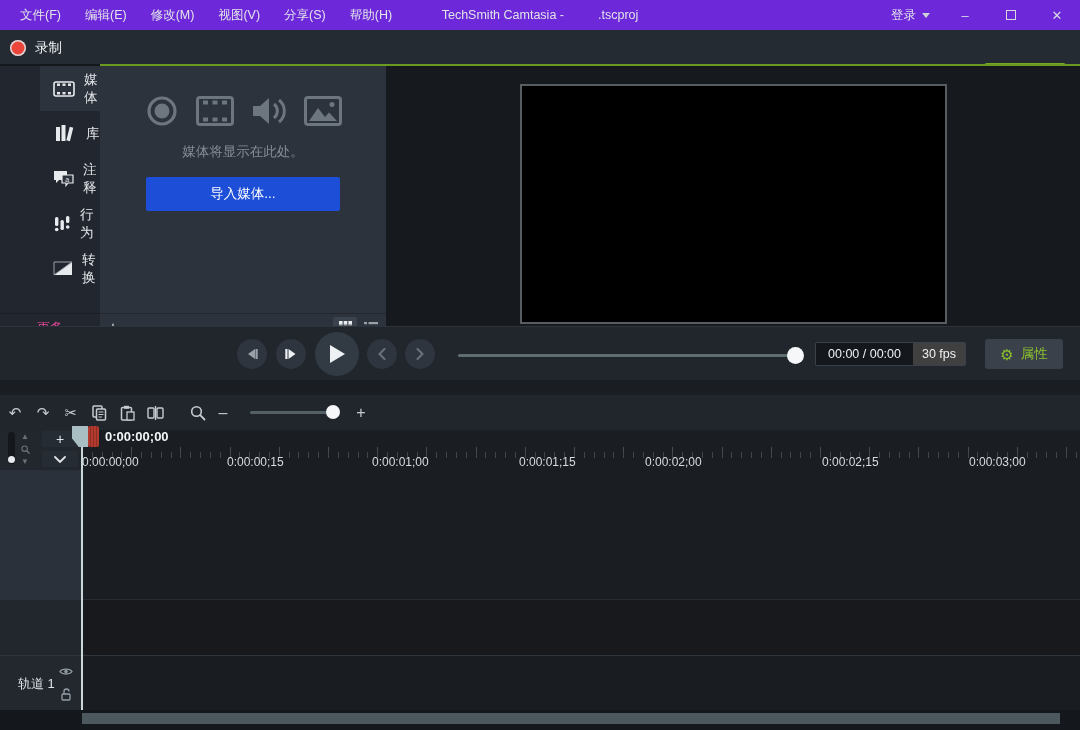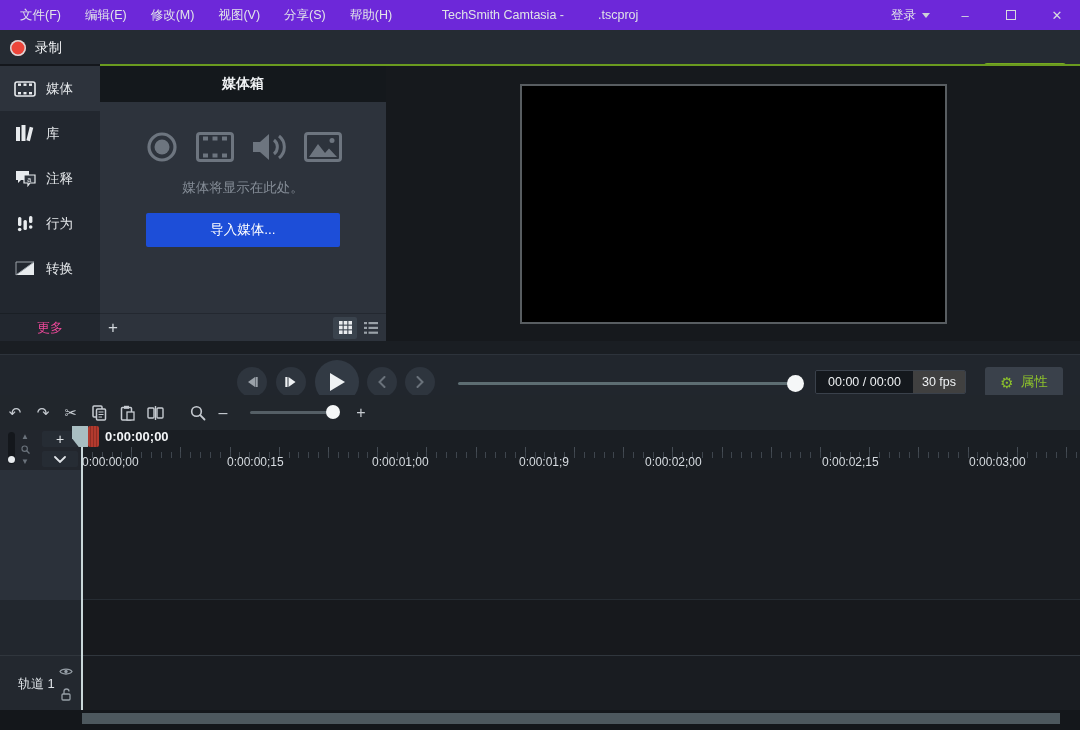--- a/index.html
+++ b/index.html
@@ -28,40 +28,40 @@
   .toolbtn { width:26px; height:26px; border-radius:2px; background:#2c333c; display:flex; align-items:center; justify-content:center; }
   .toolbtn.selected { background:#76a922; }
   .zoom-select { position:absolute; left:528px; top:36px; width:112px; height:24px; background:#2b323b; border-radius:2px; display:flex; align-items:center; padding:0 10px; font-size:12.5px; color:#dfe3e7; }
   .zoom-select .caret-down { margin-left:auto; }
   .dl-btn { position:absolute; left:946px; top:36px; width:26px; height:24px; background:#2c333c; border-radius:2px; display:flex; align-items:center; justify-content:center; }
   .share-btn { position:absolute; left:984px; top:33px; width:82px; height:27px; background:#76a922; border-radius:3px; display:flex; align-items:center; justify-content:center; gap:7px; color:#fff; font-size:13.5px; }
 
   
   .main { position:absolute; left:0; top:66px; width:1080px; height:275px; display:flex; }
   .green-line { position:absolute; left:100px; top:-2px; width:980px; height:2px; background:#6a9a1f; }
-  .sidebar { width:100px; background:#22272f; position:relative; border-top:2px solid #14171c; margin-top:-2px; }
+  .sidebar { width:100px; background:#22272f; position:relative; border-top:2px solid #14171c; margin-top:-2px;padding-left:40px; }
   .side-item { height:45px; display:flex; align-items:center; padding-left:13px; gap:9px; font-size:13.5px; color:#e4e7ea; }
   .side-item.selected { background:#2d333c; }
   .side-icon { width:24px; display:flex; justify-content:center; }
   .side-more { position:absolute; bottom:0; left:0; width:100%; height:28px; border-top:1px solid #1a1f25; display:flex; align-items:center; justify-content:center; font-size:13px; color:#ec4899; }
   .media-panel { width:286px; background:#2d333c; position:relative; }
   .bin-header { height:36px; background:#14181c; display:flex; align-items:center; justify-content:center; font-size:14px; font-weight:600; color:#f0f2f4; }
   .bin-icons { margin-top:28px; display:flex; justify-content:center; align-items:center; gap:17px; color:#6d757f; }
   .bin-empty { margin-top:15px; text-align:center; font-size:13.5px; line-height:18px; color:#848c96; }
   .import-btn { margin:16px auto 0; width:194px; height:34px; background:#1d4ed8; border-radius:2px; display:flex; align-items:center; justify-content:center; font-size:13.5px; color:#fff; }
   .bin-bottom { position:absolute; bottom:0; left:0; width:100%; height:28px; border-top:1px solid #232830; display:flex; align-items:center; }
   .plus-btn { width:26px; height:27px; display:flex; align-items:center; justify-content:center; font-size:17px; color:#d3d8dd; }
   .viewtoggle { margin-left:auto; display:flex; align-items:center; gap:2px; padding-right:3px; }
   .viewbtn { width:24px; height:22px; display:flex; align-items:center; justify-content:center; border-radius:2px; }
   .viewbtn.selected { background:#3a434d; }
   .canvas { flex:1; background:#16191d; position:relative; }
   .preview { position:absolute; left:134px; top:18px; width:427px; height:240px; background:#000; border:2px solid #585d61; }
 
   
-  .playbar { position:absolute; left:0; top:354px; width:1080px; height:54px; background:#21262d; border-top:1px solid #2d333b;padding-left:18px; }
+  .playbar { position:absolute; left:0; top:326px; width:1080px; height:54px; background:#21262d; border-top:1px solid #2d333b;padding-left:18px; }
   .pb-circle { position:absolute; border-radius:50%; background:#2e353e; display:flex; align-items:center; justify-content:center; }
   .pb-small { width:30px; height:30px; top:12px; }
   .pb-play { width:44px; height:44px; top:5px; left:315px; background:#323a44; }
   .pb-track { position:absolute; left:458px; top:27px; width:342px; height:3px; background:#5d6d72; border-radius:2px; }
   .pb-thumb { position:absolute; left:787px; top:20px; width:17px; height:17px; border-radius:50%; background:#f5f7f8; }
   .timebox { position:absolute; left:815px; top:15px; height:24px; display:flex; border:1px solid #3a414b; border-radius:2px; overflow:hidden; }
   .timebox .cur { background:#14181d; padding:0 12px; display:flex; align-items:center; font-size:12.5px; color:#eef1f3; }
   .timebox .fps { background:#404040; padding:0 9px; display:flex; align-items:center; font-size:12.5px; color:#eef1f3; }
   .props-btn { position:absolute; left:985px; top:12px; width:78px; height:30px; background:#3a414b; border-radius:3px; display:flex; align-items:center; justify-content:center; gap:7px; font-size:13.5px; color:#8cc02c; }
   .gear { font-size:15px; line-height:1; color:#8cc02c; }
@@ -252,21 +252,20 @@
               <path d="M1 14 L19 1 V14 Z" fill="#e8ebee"></path>
               <path d="M1 1 H19 L1 14 Z" fill="none" stroke="#9aa1a8" stroke-width="1"></path>
             </svg>
         </span>
         <span>转换</span>
       </div>
       <div class="side-more">更多</div>
     </div>
 
     <div class="media-panel">
-      <div class="bin-header">媒体箱</div>
       <div class="bin-icons">
         <svg width="34" height="34" viewBox="0 0 34 34">
             <circle cx="17" cy="17" r="13" fill="none" stroke="#6d757f" stroke-width="3.2"></circle>
             <circle cx="17" cy="17" r="7.5" fill="#6d757f"></circle>
           </svg>
         <svg width="38" height="30" viewBox="0 0 38 30">
             <rect x="1.5" y="1.5" width="35" height="27" rx="2.5" fill="none" stroke="#6d757f" stroke-width="3"></rect>
             <g fill="#6d757f">
               <rect x="7" y="4.5" width="5" height="4"></rect>
               <rect x="16.5" y="4.5" width="5" height="4"></rect>
@@ -437,21 +436,21 @@
 
     <div class="playhead-flag"></div>
     <div class="playhead-grip"></div>
     <div class="playhead-time">0:00:00;00</div>
 
     <div class="ticks-major"></div>
     <div class="ticks-minor"></div>
     <span class="ruler-label" style="left:82px;">0:00:00;00</span>
     <span class="ruler-label" style="left:227px;">0:00:00;15</span>
     <span class="ruler-label" style="left:372px;">0:00:01;00</span>
-    <span class="ruler-label" style="left:519px;">0:00:01;9</span>
+    <span class="ruler-label" style="left:519px;">0:00:01;15</span>
     <span class="ruler-label" style="left:645px;">0:00:02;00</span>
     <span class="ruler-label" style="left:822px;">0:00:02;15</span>
     <span class="ruler-label" style="left:969px;">0:00:03;00</span>
 
     <div class="tl-upper-gutter"></div>
     <div class="tl-upper-content"></div>
     <div class="tl-mid-gutter"></div>
     <div class="tl-mid-content"></div>
 
     <div class="track-row-gutter">

